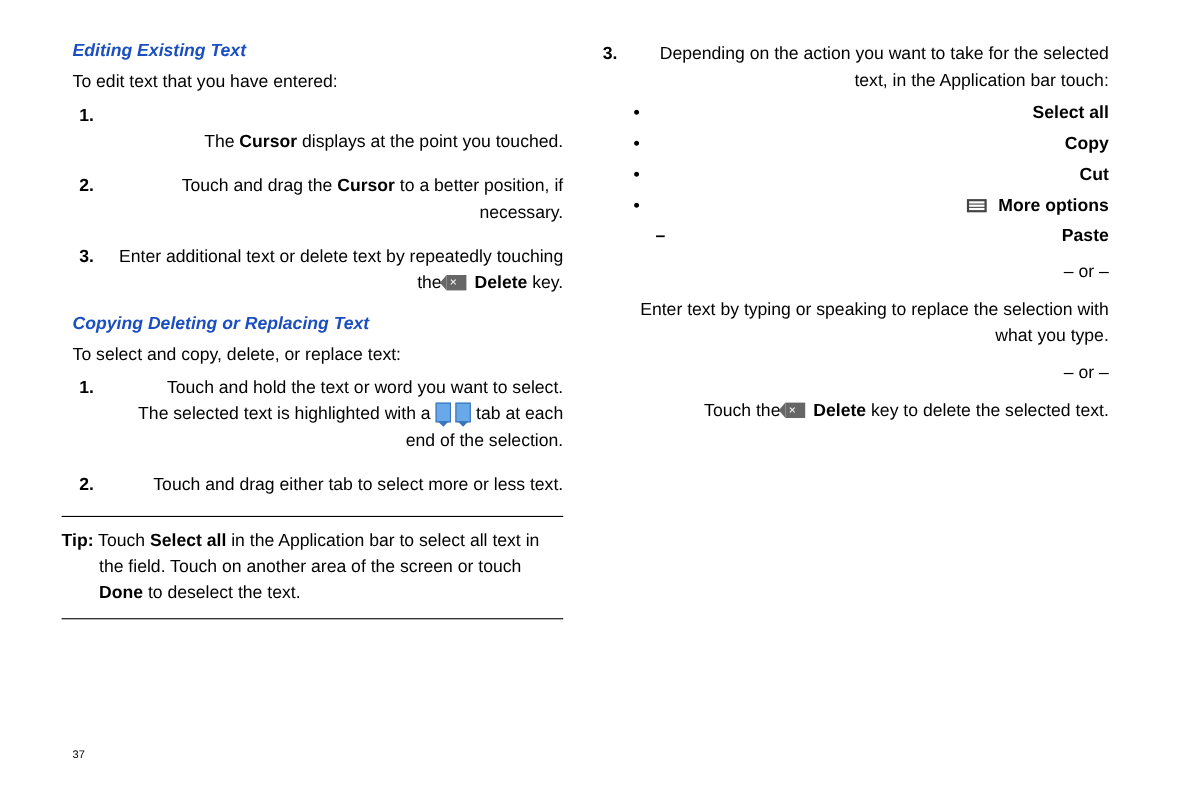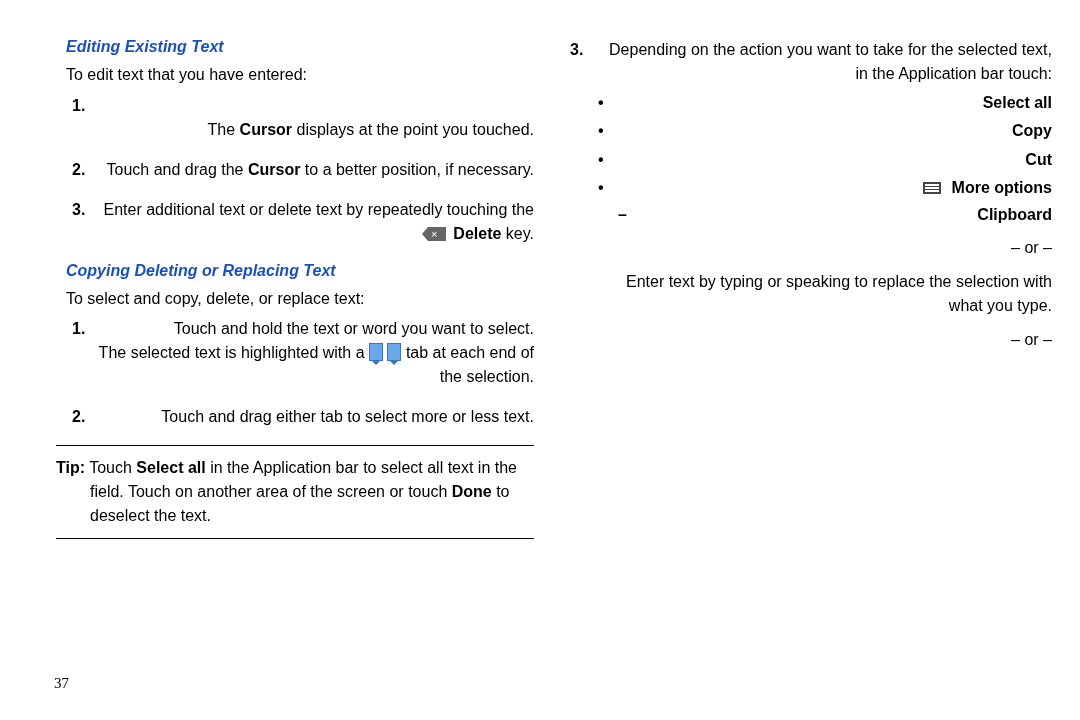--- a/index.html
+++ b/index.html
@@ -8,21 +8,21 @@
     font-family: Helvetica, Arial, sans-serif;
     font-size: 16px;
     color: #000;
     background: #fff;
     width: 1080px;
     height: 720px;
     overflow: hidden;
   }
   .page {
     display: flex;
-    padding: 38px 28px 0 56px;
+    padding: 38px 72px 0 56px;
     gap: 40px;
   }
   .col {
     flex: 1 1 0;
     width: 0;
   }
   h4.blue {
     color: #1b4fbf;
     font-style: italic;
     font-weight: bold;
@@ -155,24 +155,23 @@
     left: 2px; top: 2px;
     width: 14px; height: 1.5px;
     background: #fff;
     box-shadow: 0 3px 0 #fff, 0 6px 0 #fff;
   }
   .or-line {
     margin: 10px 0;
   }
   .page-num {
     position: absolute;
-    left: 54px;
+    left: 66px;
     bottom: 28px;
-    font-size: 15px;
-    font-family: Liberation Serif, serif;
+    font-size: 10px;
   }
   .col-right-inner ol.num { margin-left: -10px; }
 </style>
 </head>
 <body>
 
 <div class="page">
   <div class="col">
     <h4 class="blue">Editing Existing Text</h4>
     <p class="intro">To edit text that you have entered:</p>
@@ -216,25 +215,30 @@
       <li>
         <span>Depending on the action you want to take for the selected text, in the Application bar touch:</span>
         <ul class="bullets">
           <li class="bold">Select all</li>
           <li class="bold">Copy</li>
           <li class="bold">Cut</li>
           <li>
             <span class="menu-icon"></span>
             <span class="bold">More options</span>
             <ul class="dashes">
-              <li>Clipboard</li>
+              <li>Paste</li>
             </ul>
           </li>
         </ul>
         <div class="or-line">– or –</div>
         <div style="line-height:1.5;">Enter text by typing or speaking to replace the selection with what you type.</div>
         <div class="or-line">– or –</div>
+        <div style="line-height:1.5;">
+          <span>Touch the </span>
+          <span class="delete-icon-rev"></span>
+          <span class="bold">Delete</span><span> key to delete the selected text.</span>
+        </div>
       </li>
     </ol>
   </div>
 </div>
 
 <div class="page-num">37</div>
 
 </body></html>

